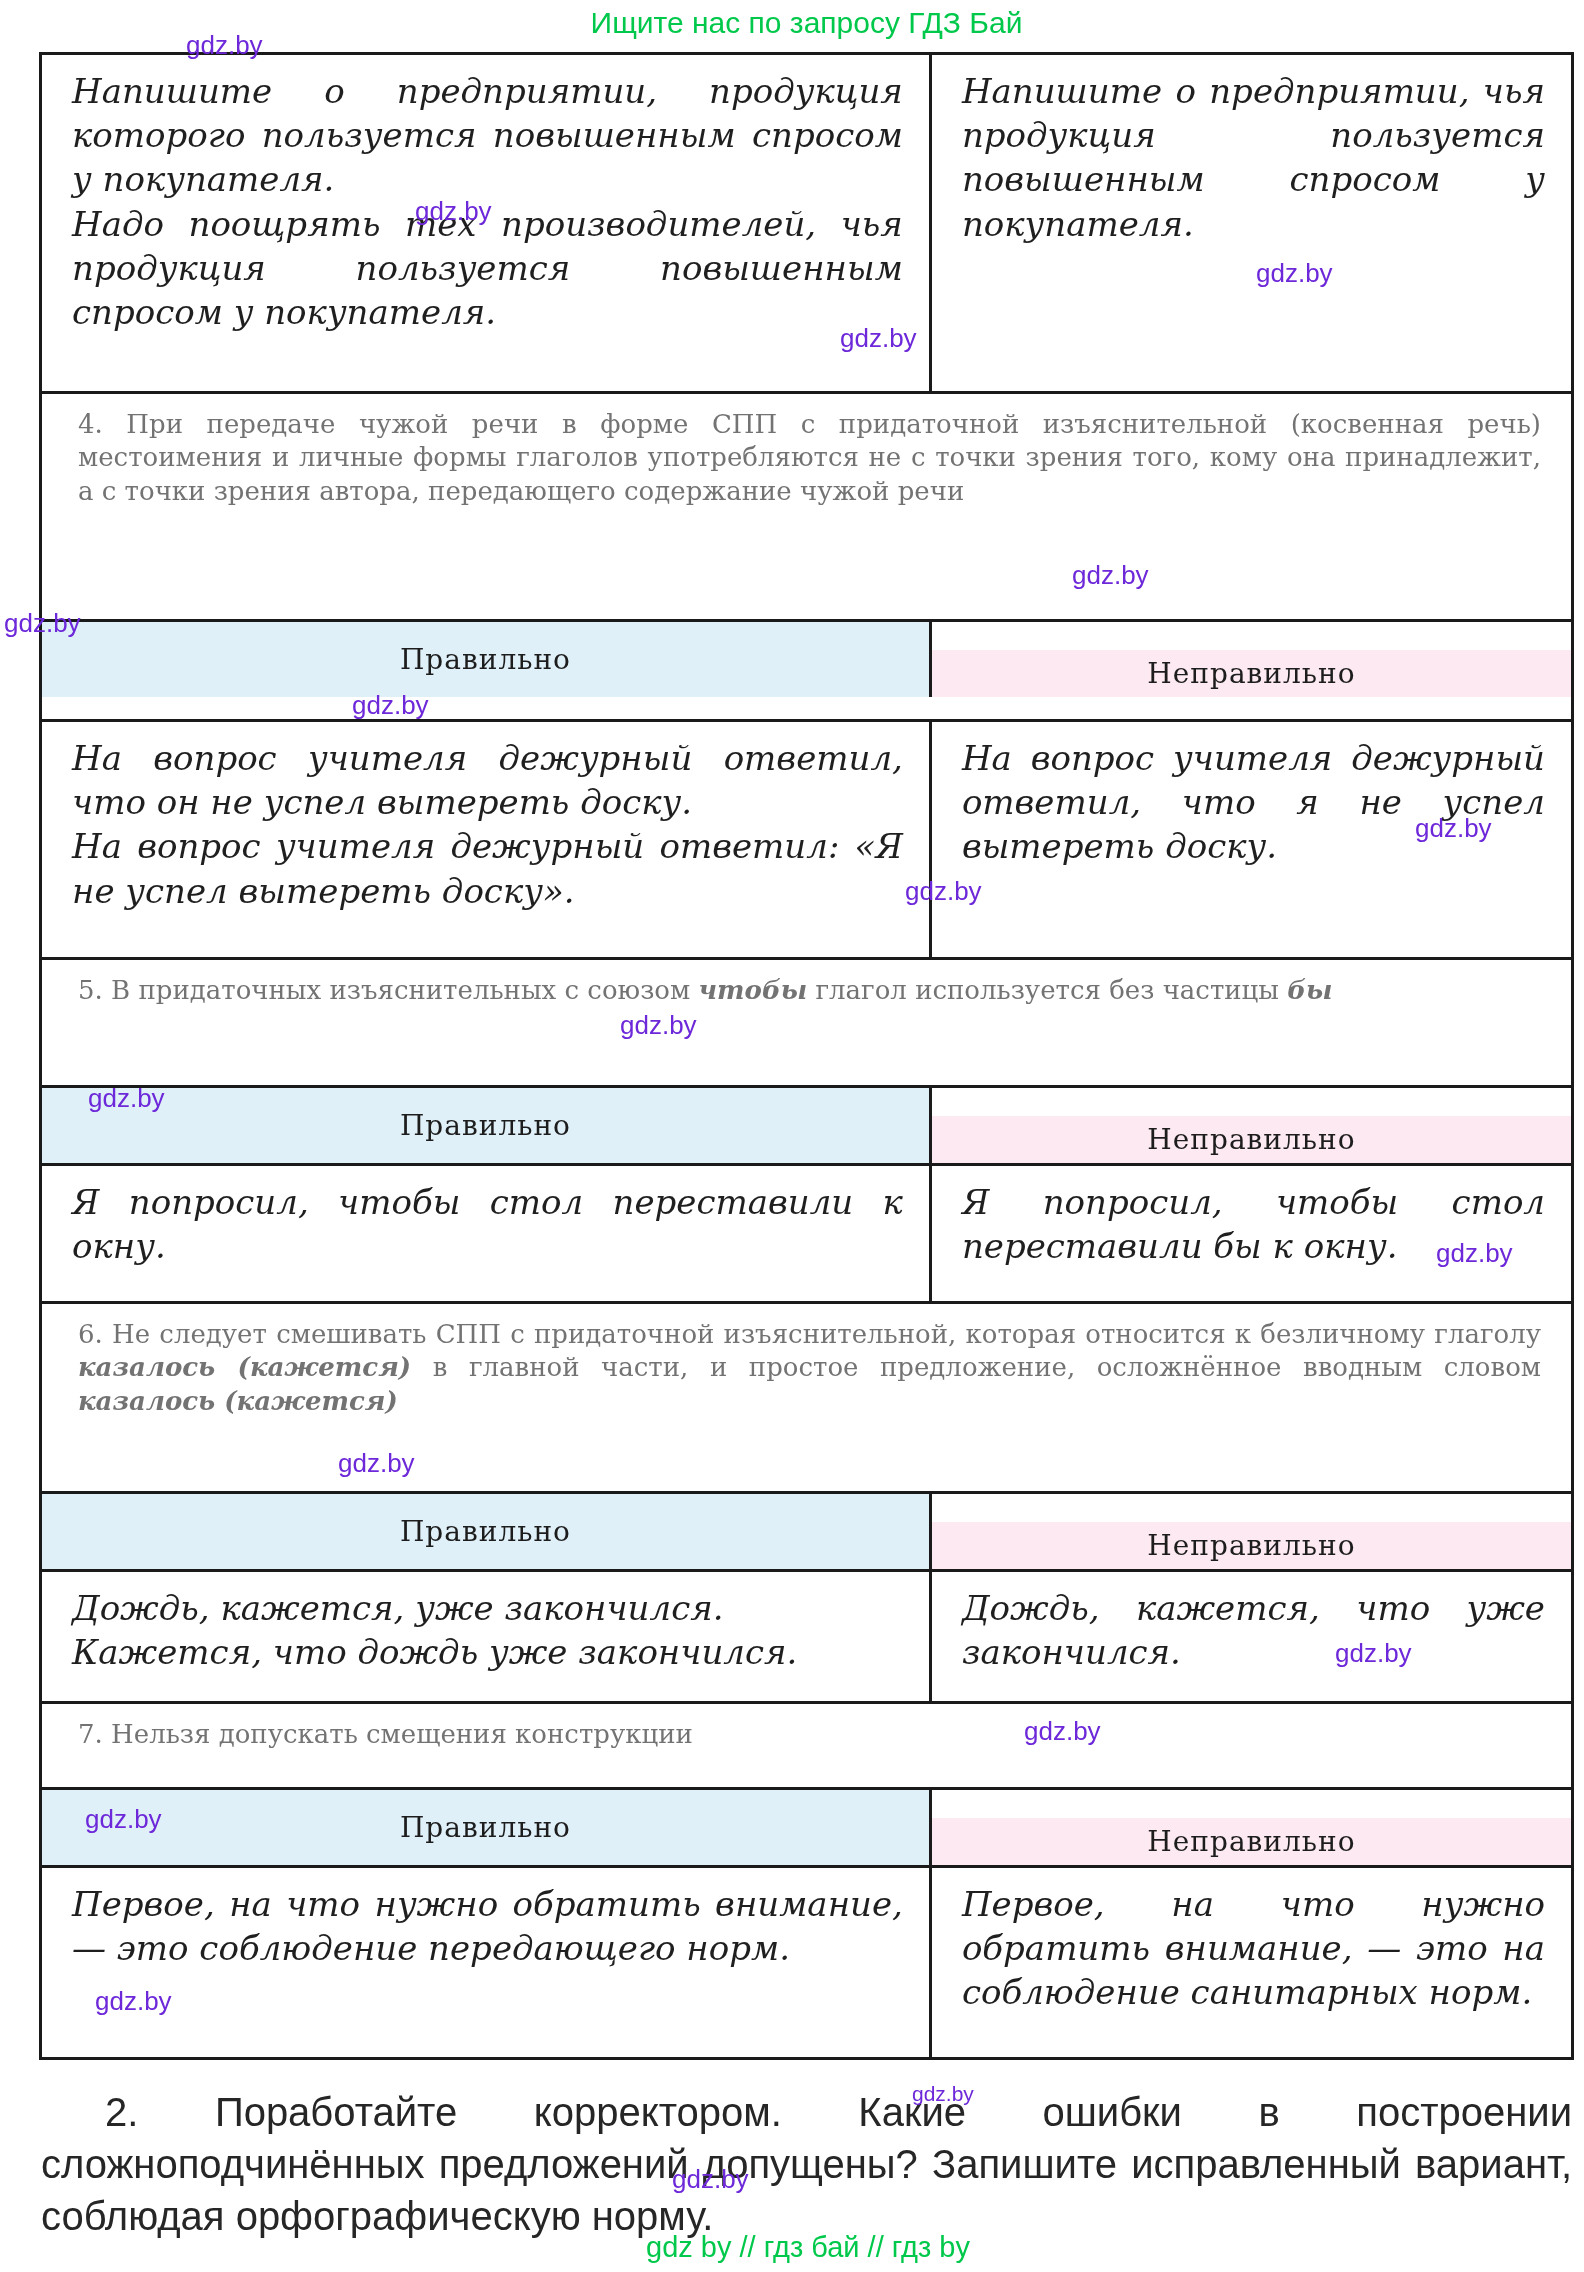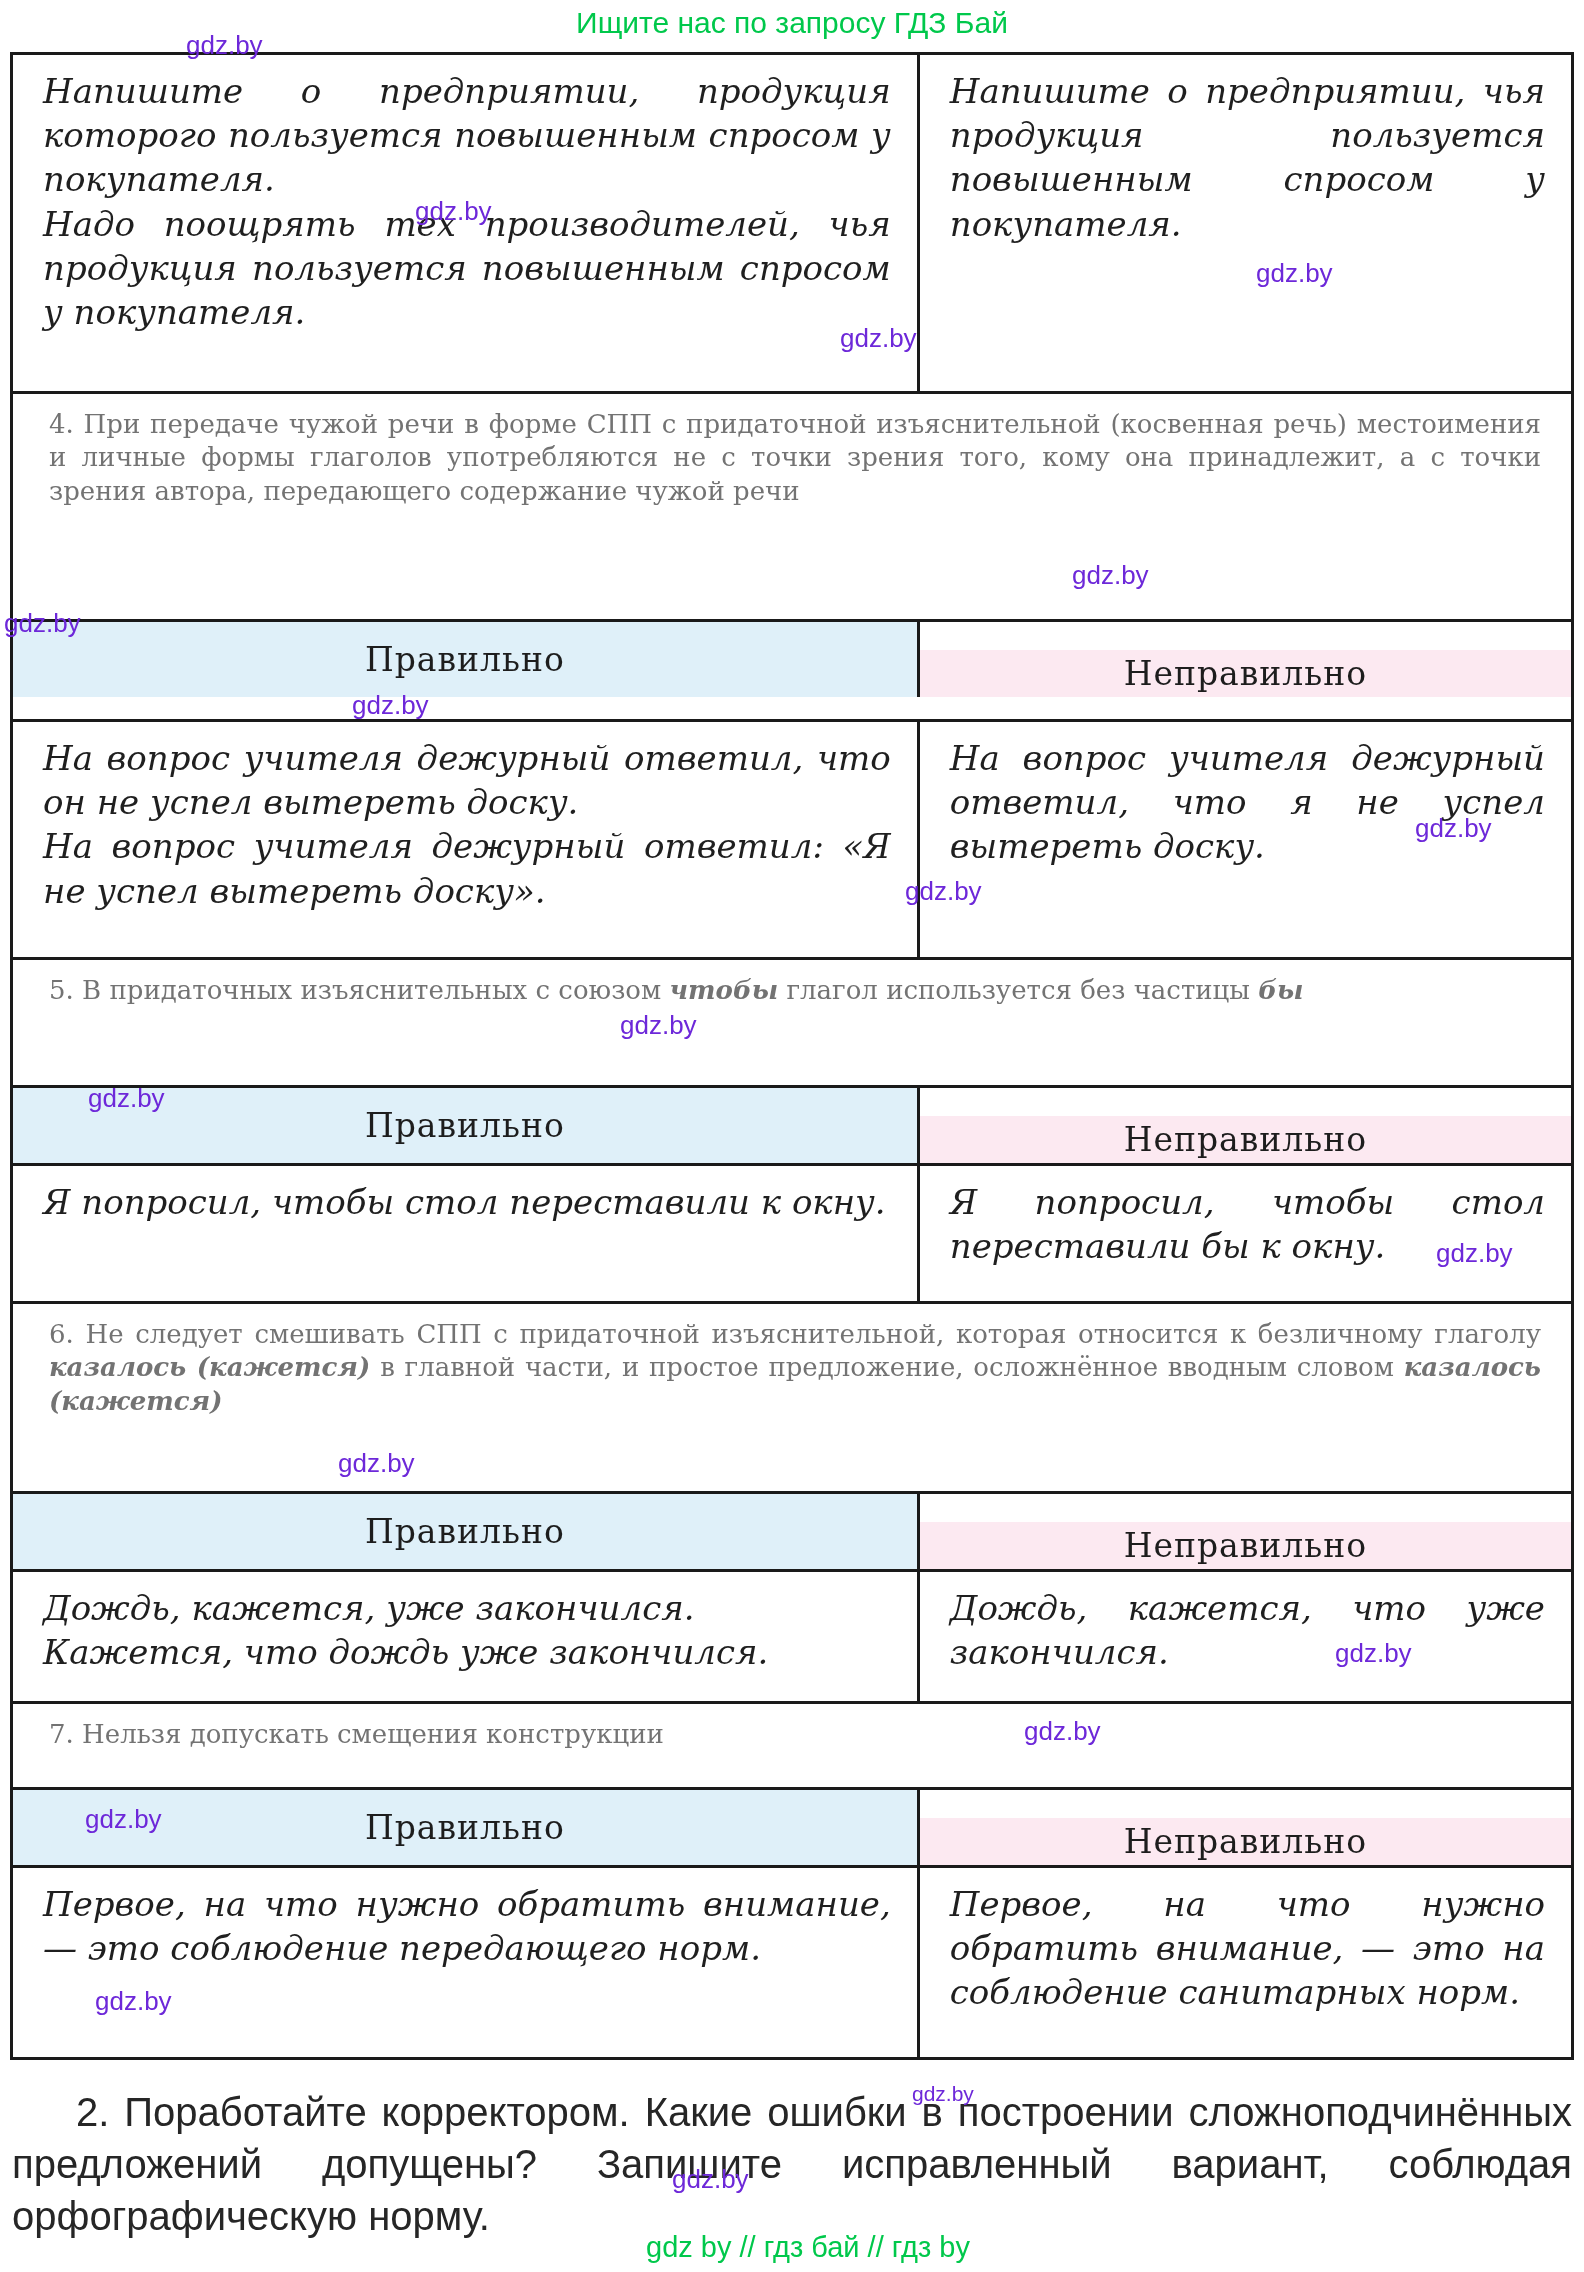--- a/index.html
+++ b/index.html
@@ -4,20 +4,21 @@
 <style>
   * { margin: 0; padding: 0; box-sizing: border-box; }
   body { background: #ffffff; font-family: "DejaVu Serif", serif; }
   .page {
     position: relative;
     width: 1584px;
     height: 2272px;
     margin: 0 auto;
     background: #ffffff;
     overflow: hidden;
+    padding-left: 29px;
   }
   .top-banner {
     padding-top: 6px;
     text-align: center;
     font-family: "Liberation Sans", sans-serif;
     font-size: 30px;
     color: #00c84b;
   }
   .rules-table {
     margin: 12px 10px 0 10px;
@@ -39,21 +40,21 @@
     font-size: 26px;
     line-height: 1.28;
     color: #737373;
     text-align: justify;
   }
   .em { font-weight: 700; font-style: italic; }
   .header-cell {
     display: flex;
     align-items: center;
     justify-content: center;
-    font-size: 33px;
+    font-size: 28px;
     color: #1d1d1d;
     letter-spacing: 1px;
   }
   .bg-correct { background: #dff0f9; }
   .bg-incorrect { background: #fce9f1; margin-top: 28px; }
   .example {
     font-style: italic;
     font-size: 34px;
     line-height: 1.3;
     color: #1f1f1f;

